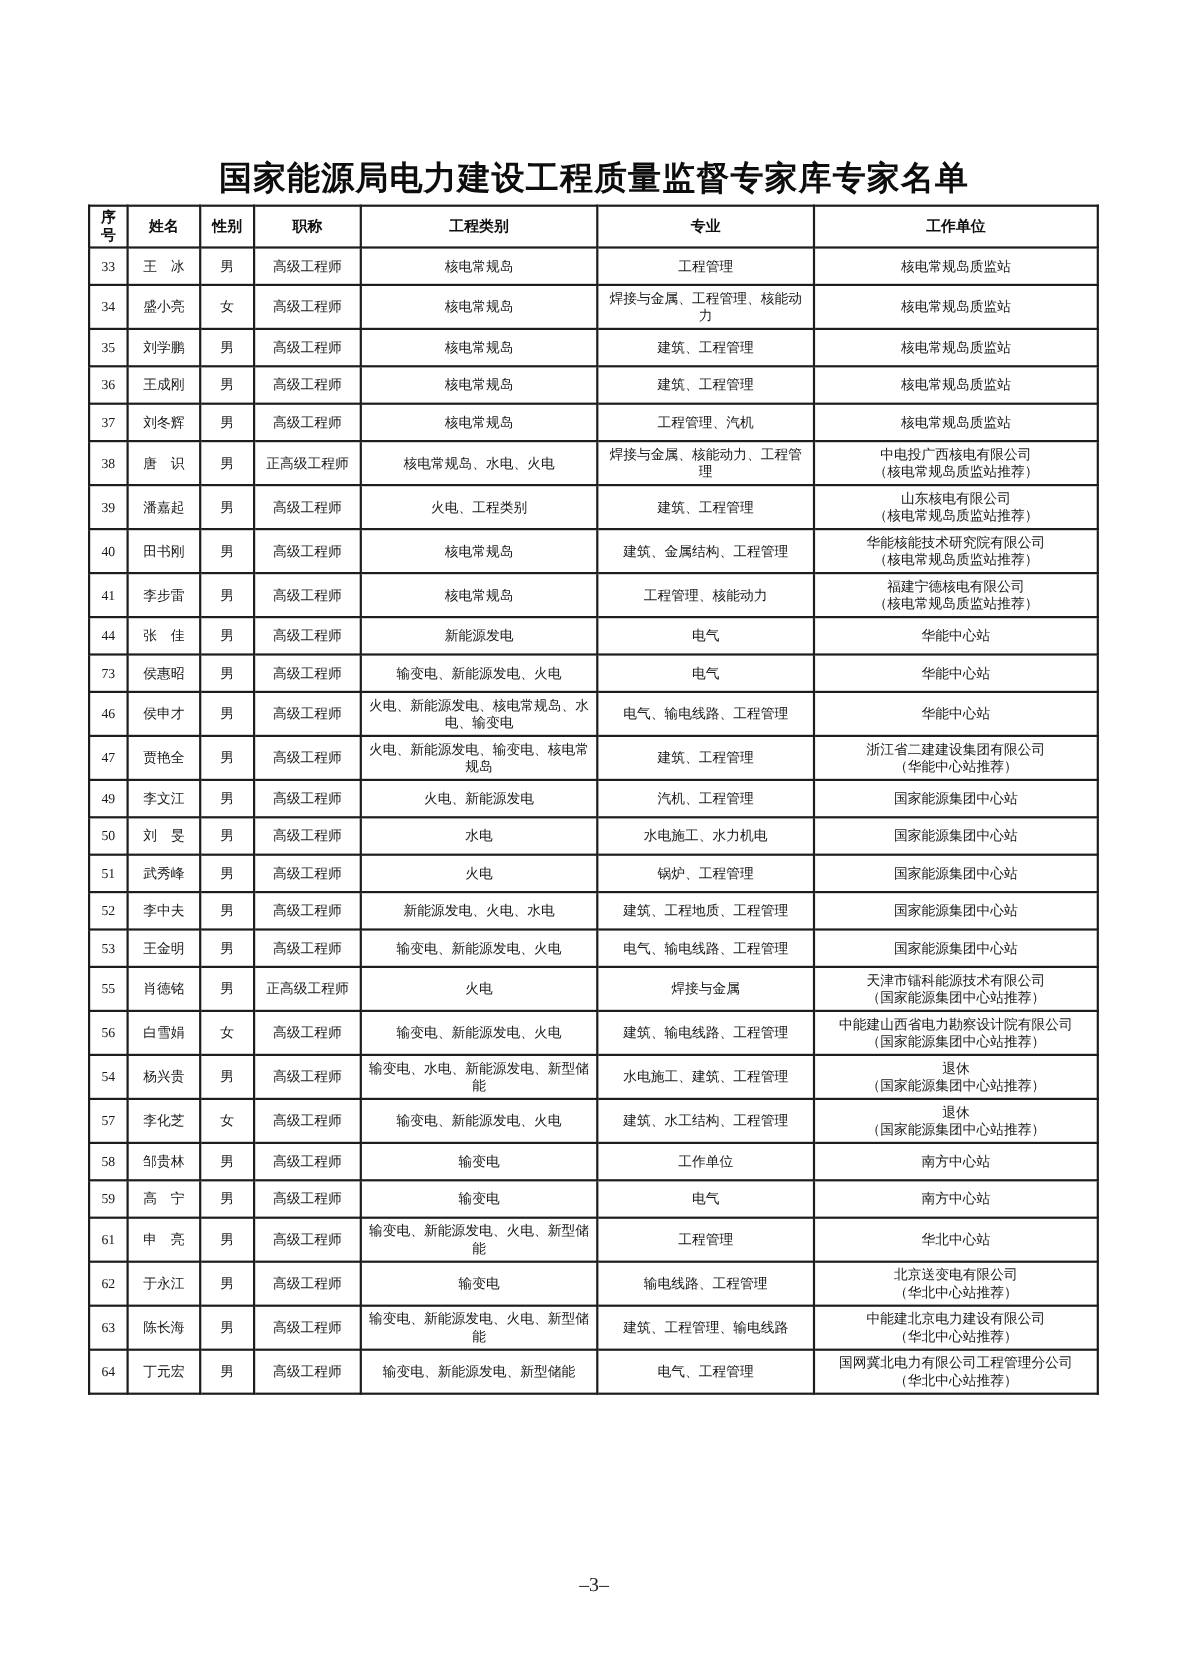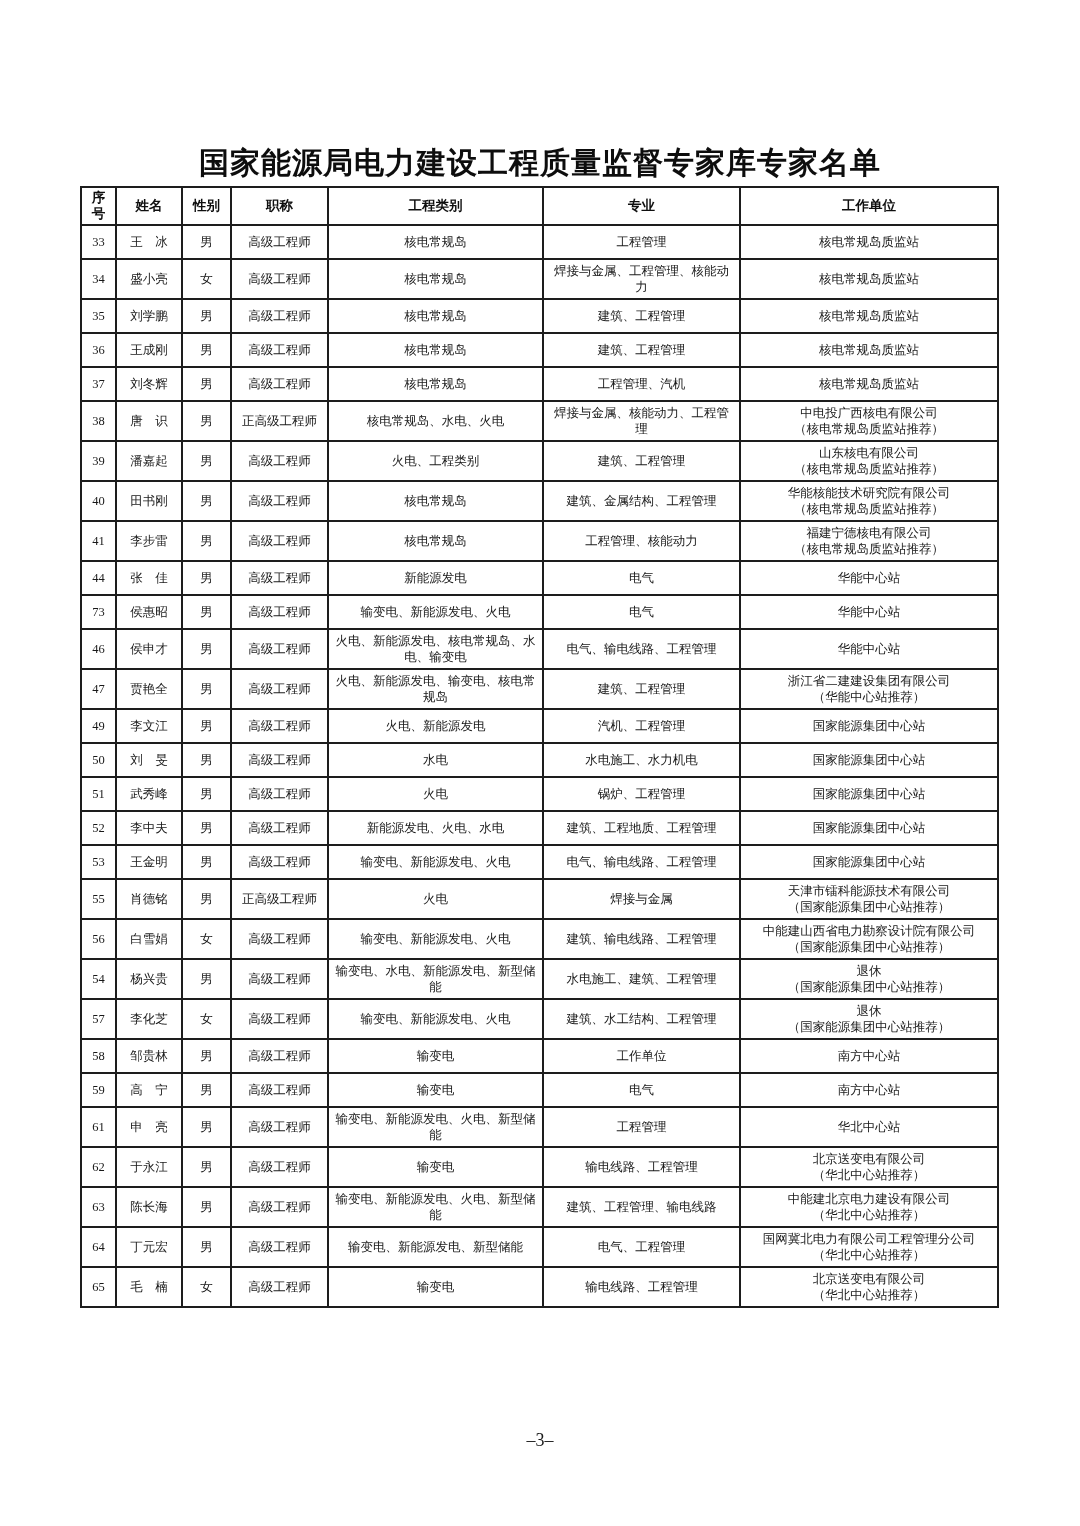--- a/index.html
+++ b/index.html
@@ -361,27 +361,17 @@
         <tr>
     <td class="cell-no">64</td>
     <td class="cell-name">丁元宏</td>
     <td>男</td>
     <td>高级工程师</td>
     <td>输变电、新能源发电、新型储能</td>
     <td>电气、工程管理</td>
     <td class="cell-unit">国网冀北电力有限公司工程管理分公司
 （华北中心站推荐）</td>
   </tr>
-        <tr>
-    <td class="cell-no">65</td>
-    <td class="cell-name">毛　楠</td>
-    <td>女</td>
-    <td>高级工程师</td>
-    <td>输变电</td>
-    <td>输电线路、工程管理</td>
-    <td class="cell-unit">北京送变电有限公司
-（华北中心站推荐）</td>
-  </tr>
       </tbody>
   </table>
 
   <div class="page-number">–3–</div>
 </div>
 
 </body></html>

